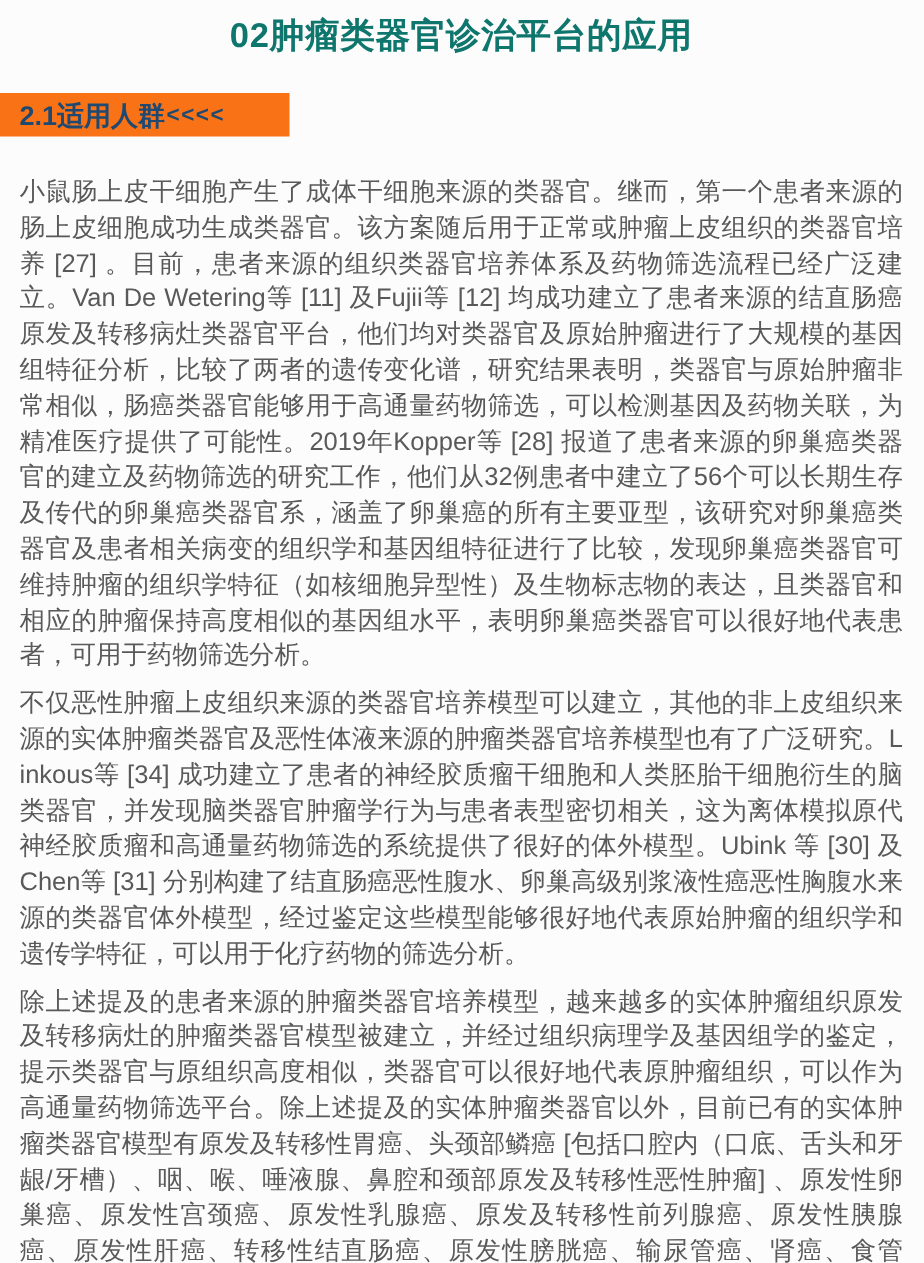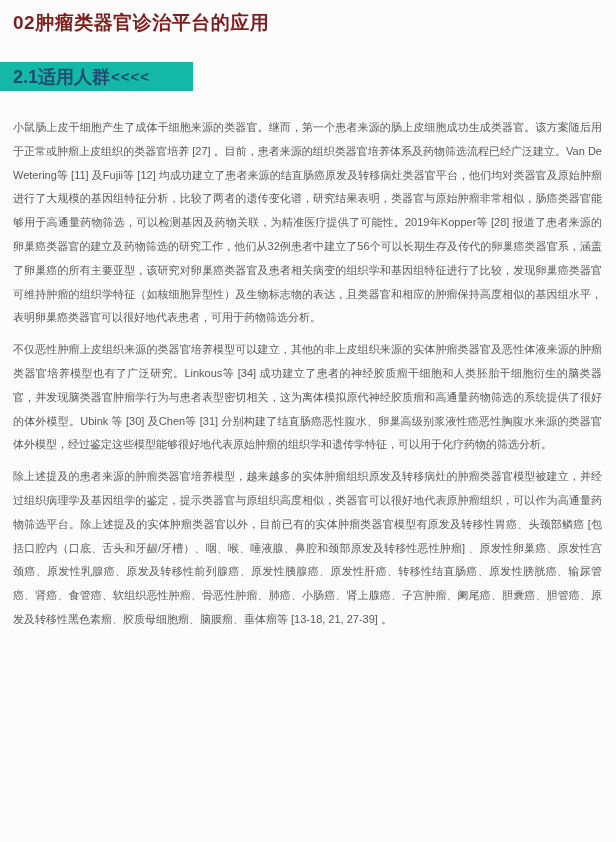--- a/index.html
+++ b/index.html
@@ -11,54 +11,54 @@
     overflow: hidden;
   }
   .page {
     width: 616px;
     height: 842px;
     box-sizing: border-box;
     padding: 11px 14px 10px 13px;
   }
   .doc-title {
     margin: 0;
-    text-align: left;
-    font-size: 19px;
+    text-align: center;
+    font-size: 23px;
     line-height: 24px;
     font-weight: bold;
-    color: #7f1d1d;
+    color: #0f766e;
     letter-spacing: 0.5px;
   }
   .section-header {
     margin: 27px 0 17px -13px;            
     width: 193px;
     height: 29px;
     box-sizing: border-box;
-    background: #14b8a6;
+    background: #f97316;
     display: flex;
     align-items: center;
     padding-left: 13px;
   }
   .section-title {
     font-size: 18px;
     font-weight: bold;
     color: #1F4971;
     white-space: nowrap;
   }
   .section-arrows {
     font-size: 15px;
     font-weight: bold;
     color: #1F4971;
     letter-spacing: 1px;
     margin-left: 1px;
   }
   .content { margin-top: 25px; }
   .para {
     margin: 0 0 8px 0;
-    font-size: 11px;
+    font-size: 17px;
     line-height: 23.8px;
     color: #595959;
     text-align: justify;
     text-justify: inter-ideograph;
     word-break: break-all;
   }
   .para:last-child { margin-bottom: 0; }
 </style>
 </head>
 <body>

